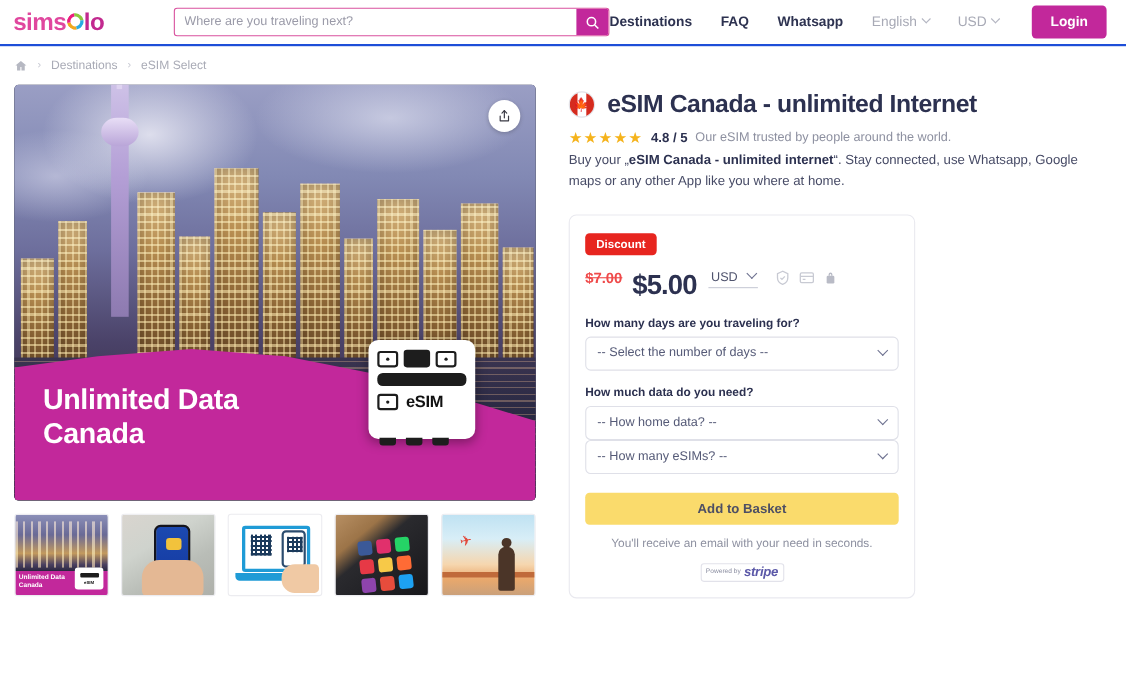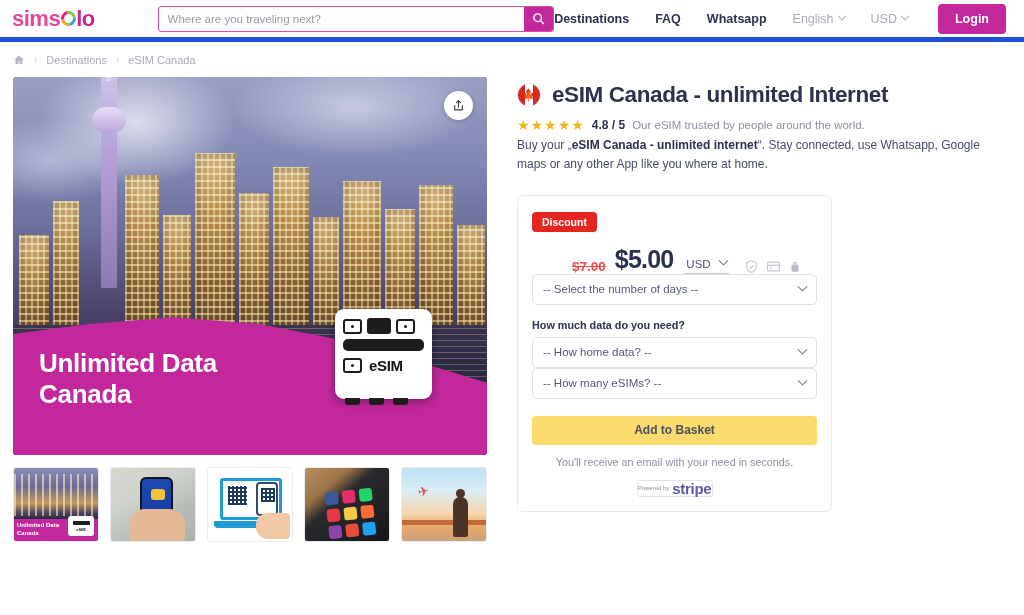--- a/index.html
+++ b/index.html
@@ -10,21 +10,21 @@
     color: #2d3250;
     overflow: hidden;
   }
 
   
   .header {
     height: 42px;
     display: flex;
     align-items: center;
     padding: 0 14px 0 12px;
-    border-bottom: 5px solid #1d4ed8;
+    border-bottom: 2px solid #1d4ed8;
     background: #fff;
     position: relative;
   }
   .logo {
     font-size: 22px;
     font-weight: 700;
     letter-spacing: -0.5px;
     display: flex;
     align-items: baseline;
     width: 108px;
@@ -357,21 +357,21 @@
     border-radius: 7px;
     padding: 16px 14px 14px;
     background: #fff;
   }
   .discount {
     display:inline-block;
     background:#e7251f; color:#fff;
     font-size:10.5px; font-weight:700;
     padding: 4px 10px; border-radius: 4px;
   }
-  .price-row { display:flex; align-items:flex-end; gap:9px; margin-top: 13px; margin-left: 40px; }
+  .price-row { display:flex; align-items:flex-start; gap:9px; margin-top: 13px; }
   .old-price { color:#ef4a4a; font-size:13.5px; text-decoration: line-through; font-weight:600; }
   .new-price { color:#2c3150; font-size:25px; font-weight:700; letter-spacing:-0.8px; }
   .cur-sel {
     display:flex; align-items:center; gap:9px;
     border-bottom:1px solid #c9cbd6;
     padding: 1px 2px 3px;
     cursor: pointer;
     margin-left: 2px;
   }
   .cur-sel span { font-size:11.5px; color:#50546e; }
@@ -419,21 +419,21 @@
   }
   .stripe-badge {
     margin: 12px auto 0;
     width: 76px; height: 17px;
     border: 1px solid #e2e2ea;
     border-radius: 3px;
     display:flex; align-items:center; justify-content:center; gap:3px;
     background:#fff;
   }
   .stripe-badge .pb { font-size:6px; color:#8a8da0; }
-  .stripe-badge .sb { font-size:15px; font-weight:700; color:#5b58a8; letter-spacing:-0.3px; }
+  .stripe-badge .sb { font-size:12px; font-weight:700; color:#5b58a8; letter-spacing:-0.3px;font-style:italic; }
 </style>
 </head>
 <body>
 
 <div class="header">
   <div class="logo">
     <span class="l1">sims</span>
       <span class="lring"></span>
       <span class="l5">l</span>
       <span class="l6">o</span>
@@ -465,21 +465,21 @@
   </div>
 </div>
 
 <div class="breadcrumb">
   <svg width="12" height="12" viewBox="0 0 24 24" fill="#b6b8c2">
     <path d="M12 3 2 11h3v9h6v-6h2v6h6v-9h3z"></path>
   </svg>
   <span class="bsep">›</span>
   <a href="#">Destinations</a>
   <span class="bsep">›</span>
-  <a href="#">eSIM Canada</a>
+  <a href="#">eSIM Select</a>
 </div>
 
 <div class="body">
 
   <div class="left-col">
     <div class="hero">
       <div class="hero-sky"></div>
       <div class="tower"></div>
       <div class="skyline">
         <div class="bld" style="left:6px;width:30px;height:108px;"></div>
@@ -627,20 +627,21 @@
             <line x1="2.5" y1="10" x2="21.5" y2="10"></line>
             <line x1="6" y1="14.5" x2="10" y2="14.5"></line>
           </svg>
           <svg width="14" height="15" viewBox="0 0 24 24" fill="#b9bbc6">
             <path d="M9 7a3 3 0 0 1 6 0v2h-2V7a1 1 0 0 0-2 0v2H9z"></path>
             <rect x="6" y="9" width="12" height="12" rx="2"></rect>
           </svg>
         </span>
       </div>
 
+      <div class="flabel">How many days are you traveling for?</div>
       <div class="fselect">
         <span>-- Select the number of days --</span>
         <span class="chev"></span>
       </div>
 
       <div class="flabel">How much data do you need?</div>
       <div class="fselect">
         <span>-- How home data? --</span>
         <span class="chev"></span>
       </div>

